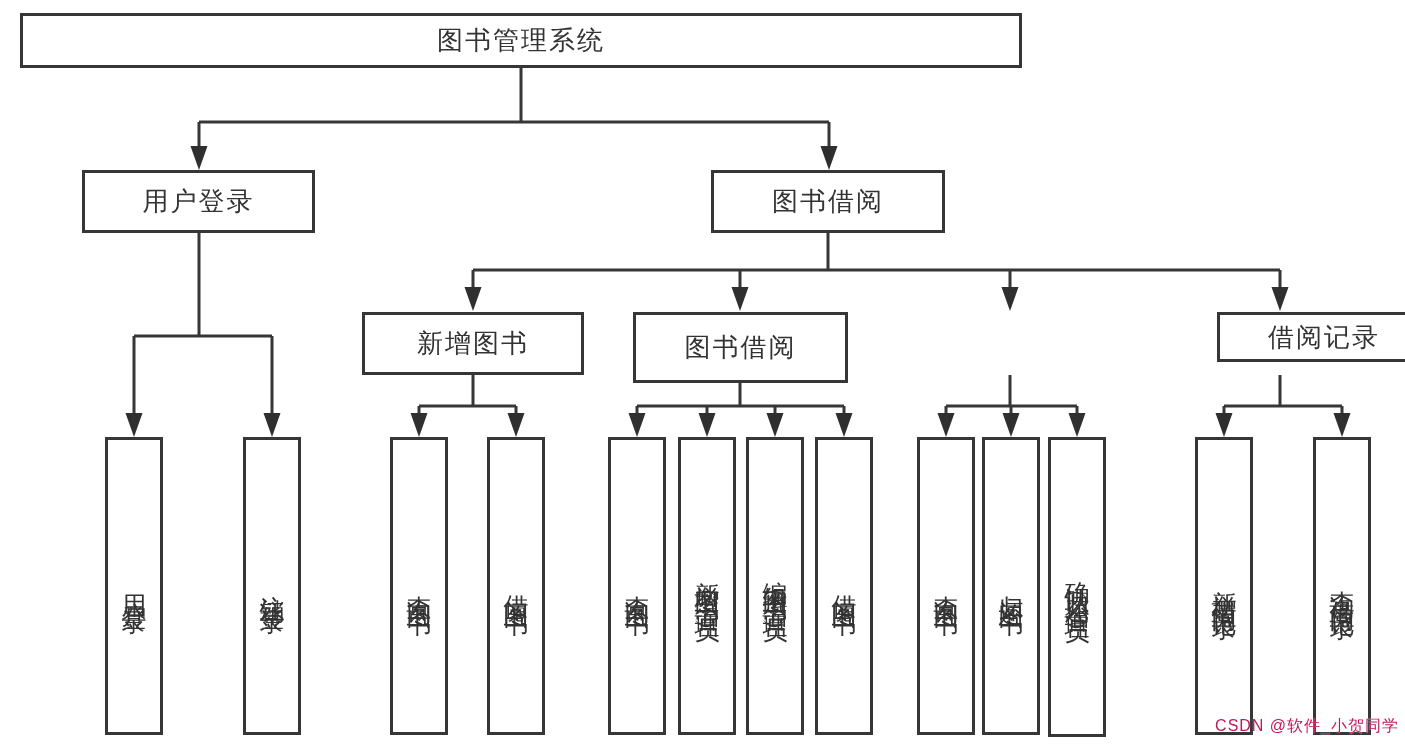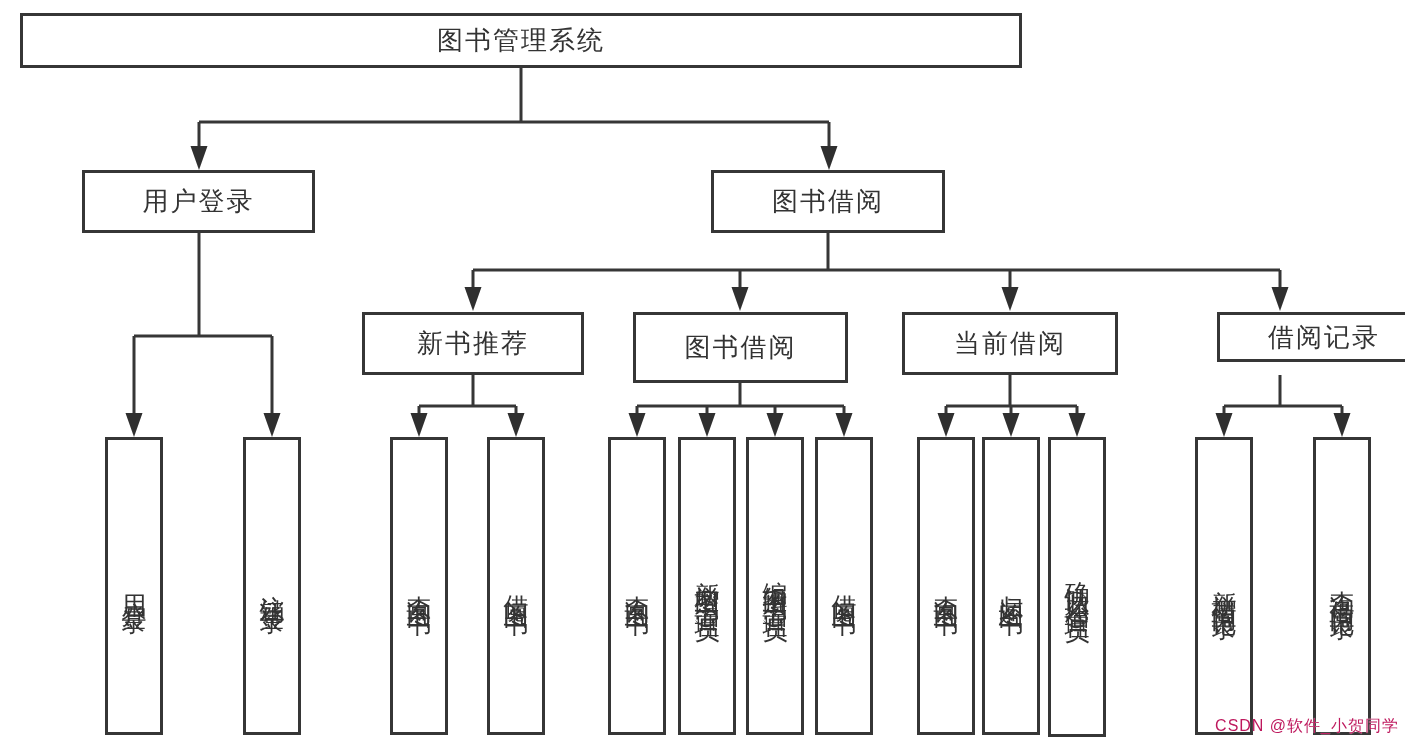--- a/index.html
+++ b/index.html
@@ -92,23 +92,22 @@
       <polygon points="1215.5,413 1232.5,413 1224,437"></polygon>
       <polygon points="1333.5,413 1350.5,413 1342,437"></polygon>
     </g>
   </svg>
 
   <div class="box" style="left:20px;top:13px;width:1002px;height:55px">图书管理系统</div>
 
   <div class="box" style="left:82px;top:170px;width:233px;height:63px">用户登录</div>
   <div class="box" style="left:711px;top:170px;width:234px;height:63px">图书借阅</div>
 
-  <div class="box" style="left:362px;top:312px;width:222px;height:63px">新书推荐</div>
+  <div class="box" style="left:362px;top:312px;width:222px;height:63px">新增图书</div>
   <div class="box" style="left:633px;top:312px;width:215px;height:71px">图书借阅</div>
-  <div class="box" style="left:902px;top:312px;width:216px;height:63px">当前借阅</div>
   <div class="box" style="left:1217px;top:312px;width:214px;height:50px">借阅记录</div>
 
   <div class="box leaf" style="left:105px;top:437px;width:58px;height:298px">
     <span class="vtext">用户登录</span>
   </div>
   <div class="box leaf" style="left:243px;top:437px;width:58px;height:298px">
     <span class="vtext">注销登录</span>
   </div>
 
   <div class="box leaf" style="left:390px;top:437px;width:58px;height:298px">

